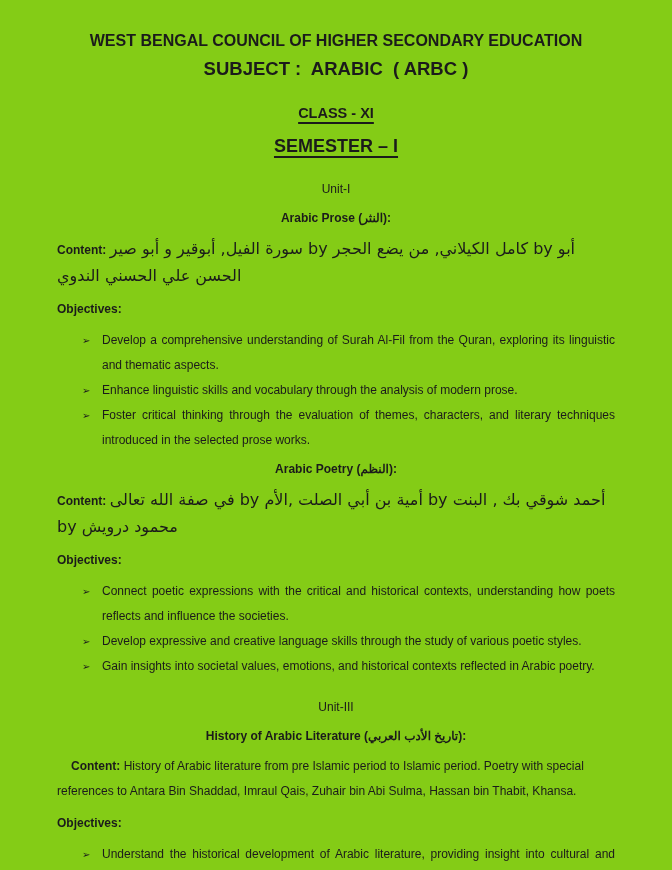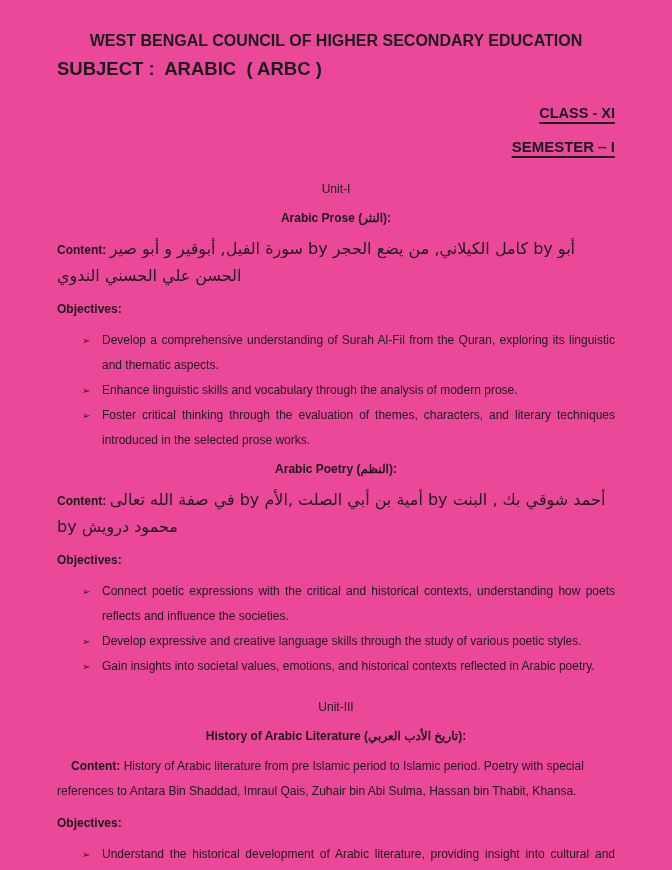--- a/index.html
+++ b/index.html
@@ -6,54 +6,54 @@
     margin: 0;
     padding: 0;
     background: #ffffff;
   }
   .page {
     position: relative;
     box-sizing: border-box;
     width: 672px;
     height: 870px;
     margin: 0 auto;
-    background: #ec4899;
+    background: #84cc16;
     color: #1b1b1b;
     font-family: "Liberation Sans", sans-serif;
     font-size: 12px;
     line-height: 25px;
     padding: 28px 57px 10px 57px;
     overflow: hidden;
   }
   .doc-title {
     text-align: center;
     font-weight: bold;
     font-size: 16px;
     line-height: 26px;
   }
   .subject-title {
-    text-align: left;
+    text-align: center;
     font-weight: bold;
     font-size: 18.5px;
     line-height: 30px;
     white-space: pre;
   }
-  .class-heading, .semester-heading { text-align: right; }
+  .class-heading, .semester-heading { text-align: center; }
   .class-heading { margin-top: 17px; }
   .semester-heading { margin-top: 7px; }
   .class-heading .underlined {
     font-weight: bold;
     font-size: 14.5px;
     text-decoration: underline;
     text-underline-offset: 4px;
     text-decoration-thickness: 1.5px;
   }
   .semester-heading .underlined {
     font-weight: bold;
-    font-size: 15px;
+    font-size: 18px;
     text-decoration: underline;
     text-underline-offset: 4px;
     text-decoration-thickness: 1.5px;
   }
   .unit-title {
     text-align: center;
     font-weight: normal;
     margin-top: 16px;
   }
   .unit-subtitle {

